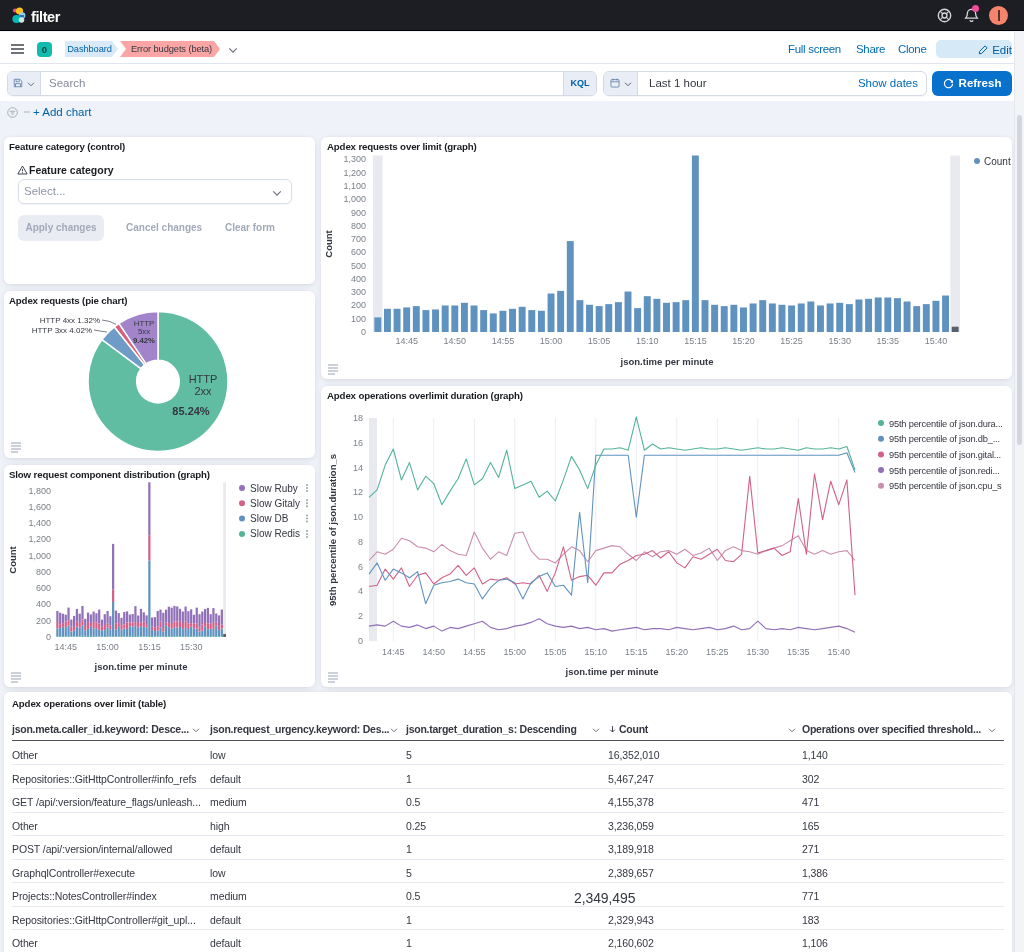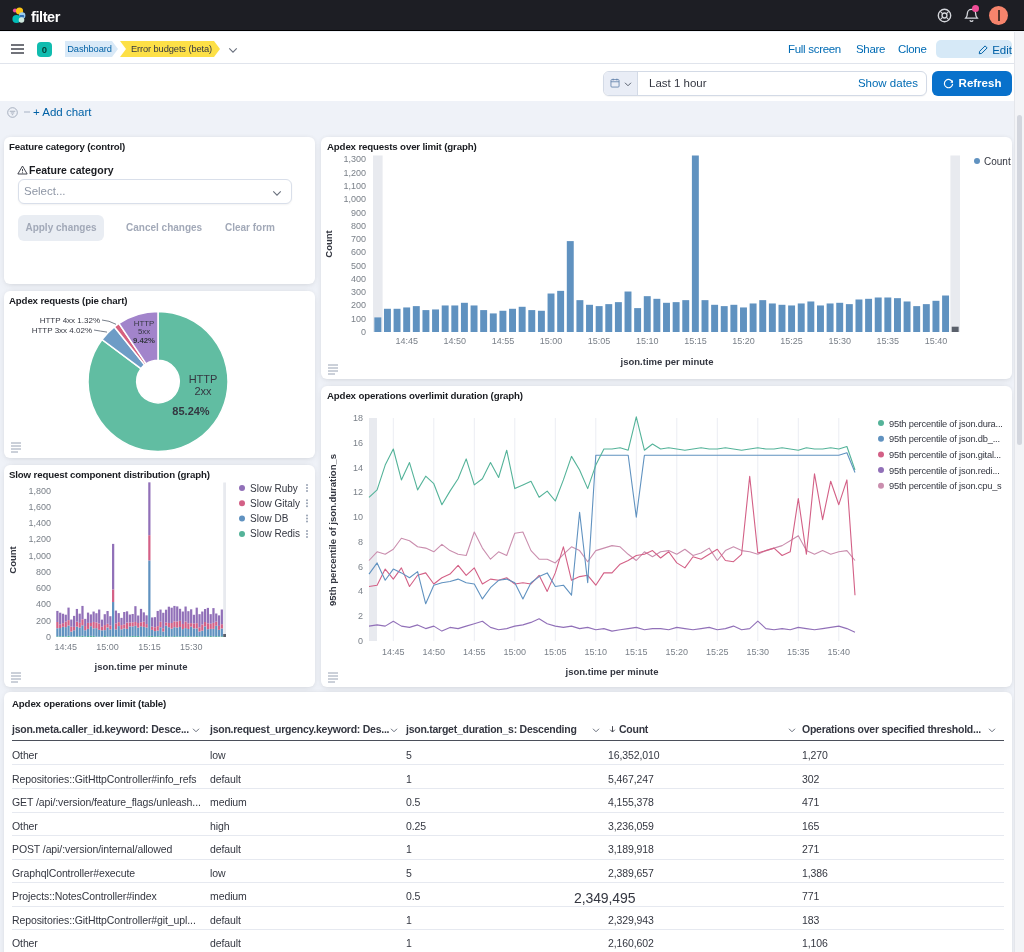--- a/index.html
+++ b/index.html
@@ -37,36 +37,48 @@
 <div class="abs" style="left:0;top:32px;width:1024px;height:32px;background:#fff;border-bottom:1px solid #E0E4EC">
   <svg width="13" height="10" viewBox="0 0 13 10" style="position:absolute;left:11px;top:12px">
       <g stroke="#343741" stroke-width="1.4">
         <line x1="0" y1="1" x2="13" y2="1"></line>
         <line x1="0" y1="5" x2="13" y2="5"></line>
         <line x1="0" y1="9" x2="13" y2="9"></line>
       </g>
     </svg>
   <div class="abs" style="left:37px;top:10px;width:15px;height:15px;border-radius:4px;background:#10BCAF;color:#07403a;text-align:center;line-height:15px;font-size:9.5px;font-weight:bold">0</div>
   <div class="abs" style="left:65px;top:9px;width:53px;height:16px;background:#D9E9F7;color:#0061A6;font-size:9.3px;letter-spacing:-0.1px;line-height:16px;text-align:center;clip-path:polygon(0 0,calc(100% - 6px) 0,100% 50%,calc(100% - 6px) 100%,0 100%)"><span style="margin-right:4px">Dashboard</span></div>
-  <div class="abs" style="left:120px;top:9px;width:100px;height:16px;background:#fde047;color:#343741;font-size:9.3px;letter-spacing:-0.1px;line-height:16px;text-align:center;clip-path:polygon(0 0,calc(100% - 6px) 0,100% 50%,calc(100% - 6px) 100%,0 100%,6px 50%)"><span style="margin-left:3px">Error budgets (beta)</span></div>
+  <div class="abs" style="left:120px;top:9px;width:100px;height:16px;background:#fca5a5;color:#343741;font-size:9.3px;letter-spacing:-0.1px;line-height:16px;text-align:center;clip-path:polygon(0 0,calc(100% - 6px) 0,100% 50%,calc(100% - 6px) 100%,0 100%,6px 50%)"><span style="margin-left:3px">Error budgets (beta)</span></div>
   <svg width="10" height="10" viewBox="0 0 16 16" style="position:absolute;left:228px;top:13px">
       <path d="M2 5.5 8 11.5 14 5.5" fill="none" stroke="#69707D" stroke-width="1.8"></path>
     </svg>
   <div class="abs blue" style="left:788px;top:11px;font-size:11.5px;letter-spacing:-0.3px">Full screen</div>
   <div class="abs blue" style="left:856px;top:11px;font-size:11.5px;letter-spacing:-0.3px">Share</div>
   <div class="abs blue" style="left:898px;top:11px;font-size:11.5px;letter-spacing:-0.3px">Clone</div>
   <div class="abs" style="left:936px;top:41px;"></div>
   <div class="abs" style="left:936px;top:8px;width:76px;height:18px;background:#D6E9F7;border-radius:5px;text-align:right">
      <svg width="10" height="10" viewBox="0 0 16 16" style="vertical-align:-1px;margin-right:4px">
         <path d="M11.3 1.4 14.6 4.7 5.9 13.4 2 14 2.6 10.1z" fill="none" stroke="#0061A6" stroke-width="1.6"></path>
       </svg><span style="font-size:11.5px;color:#0061A6;line-height:18px">Edit</span>
   </div>
 </div>
 
 <div class="abs" style="left:0;top:64px;width:1024px;height:37px;background:#fff">
+  <div class="abs" style="left:7px;top:7px;width:590px;height:25px;background:#fff;border:1px solid #D3DAE6;border-radius:6px;box-shadow:0 1px 1px rgba(0,0,0,.04)">
+    <div class="abs" style="left:0;top:0;width:33px;height:23px;background:#E9EDF6;border-right:1px solid #D3DAE6;border-radius:5px 0 0 5px">
+      <svg width="10" height="10" viewBox="0 0 16 16" style="position:absolute;left:5px;top:6px">
+          <path d="M2 2h9l3 3v9H2z M5 2v4h5V2 M4 14v-5h8v5" fill="none" stroke="#5E7FA9" stroke-width="1.3"></path>
+        </svg>
+      <svg width="8" height="8" viewBox="0 0 16 16" style="position:absolute;left:19px;top:8px">
+          <path d="M2 5.5 8 11.5 14 5.5" fill="none" stroke="#62708a" stroke-width="2"></path>
+        </svg>
+    </div>
+    <div class="abs" style="left:41px;top:5px;font-size:11.5px;color:#858B99">Search</div>
+    <div class="abs" style="right:0;top:0;width:33px;height:23px;background:#E9EDF6;border-left:1px solid #D3DAE6;border-radius:0 5px 5px 0;text-align:center;font-size:9px;font-weight:bold;color:#0061A6;line-height:23px">KQL</div>
+  </div>
   <div class="abs" style="left:603px;top:7px;width:324px;height:25px;background:#fff;border:1px solid #D3DAE6;border-radius:6px;box-shadow:0 1px 1px rgba(0,0,0,.04)">
     <div class="abs" style="left:0;top:0;width:34px;height:23px;background:#E9EDF6;border-right:1px solid #D3DAE6;border-radius:5px 0 0 5px">
       <svg width="10" height="10" viewBox="0 0 16 16" style="position:absolute;left:6px;top:6px">
           <rect x="1.5" y="2.5" width="13" height="12" rx="1.5" fill="none" stroke="#5E7FA9" stroke-width="1.3"></rect>
           <line x1="1.5" y1="6" x2="14.5" y2="6" stroke="#5E7FA9" stroke-width="1.3"></line>
           <line x1="5" y1="1" x2="5" y2="4" stroke="#5E7FA9" stroke-width="1.3"></line>
           <line x1="11" y1="1" x2="11" y2="4" stroke="#5E7FA9" stroke-width="1.3"></line>
         </svg>
       <svg width="8" height="8" viewBox="0 0 16 16" style="position:absolute;left:20px;top:8px">
           <path d="M2 5.5 8 11.5 14 5.5" fill="none" stroke="#5a6270" stroke-width="2"></path>
@@ -629,21 +641,21 @@
       <div style="position:absolute;left:790px;top:4px;font-size:10.5px;font-weight:bold;color:#343741;letter-spacing:-0.25px;white-space:nowrap">Operations over specified threshold...</div>
       <div style="position:absolute;left:976px;top:7px;line-height:0"><svg width="8" height="8" viewBox="0 0 16 16" style="vertical-align:-1px">
           <path d="M2 5.5 8 11.5 14 5.5" fill="none" stroke="#69707D" stroke-width="2"></path>
         </svg></div>
     </div>
     <div style="position:absolute;left:8px;right:8px;top:49.9px;height:23.55px;border-bottom:1px solid #E6E9F0">
       <div style="position:absolute;left:0px;top:7px;font-size:10.5px;color:#343741;letter-spacing:-0.1px;white-space:nowrap">Other</div>
       <div style="position:absolute;left:198px;top:7px;font-size:10.5px;color:#343741;letter-spacing:-0.1px;white-space:nowrap">low</div>
       <div style="position:absolute;left:394px;top:7px;font-size:10.5px;color:#343741;letter-spacing:-0.1px;white-space:nowrap">5</div>
       <div style="position:absolute;left:596px;top:7px;font-size:10.5px;color:#343741;letter-spacing:-0.1px;white-space:nowrap">16,352,010</div>
-      <div style="position:absolute;left:790px;top:7px;font-size:10.5px;color:#343741;letter-spacing:-0.1px;white-space:nowrap">1,270</div>
+      <div style="position:absolute;left:790px;top:7px;font-size:10.5px;color:#343741;letter-spacing:-0.1px;white-space:nowrap">1,140</div>
     </div>
     <div style="position:absolute;left:8px;right:8px;top:73.5px;height:23.55px;border-bottom:1px solid #E6E9F0">
       <div style="position:absolute;left:0px;top:7px;font-size:10.5px;color:#343741;letter-spacing:-0.1px;white-space:nowrap">Repositories::GitHttpController#info_refs</div>
       <div style="position:absolute;left:198px;top:7px;font-size:10.5px;color:#343741;letter-spacing:-0.1px;white-space:nowrap">default</div>
       <div style="position:absolute;left:394px;top:7px;font-size:10.5px;color:#343741;letter-spacing:-0.1px;white-space:nowrap">1</div>
       <div style="position:absolute;left:596px;top:7px;font-size:10.5px;color:#343741;letter-spacing:-0.1px;white-space:nowrap">5,467,247</div>
       <div style="position:absolute;left:790px;top:7px;font-size:10.5px;color:#343741;letter-spacing:-0.1px;white-space:nowrap">302</div>
     </div>
     <div style="position:absolute;left:8px;right:8px;top:97.0px;height:23.55px;border-bottom:1px solid #E6E9F0">
       <div style="position:absolute;left:0px;top:7px;font-size:10.5px;color:#343741;letter-spacing:-0.1px;white-space:nowrap">GET /api/:version/feature_flags/unleash...</div>

